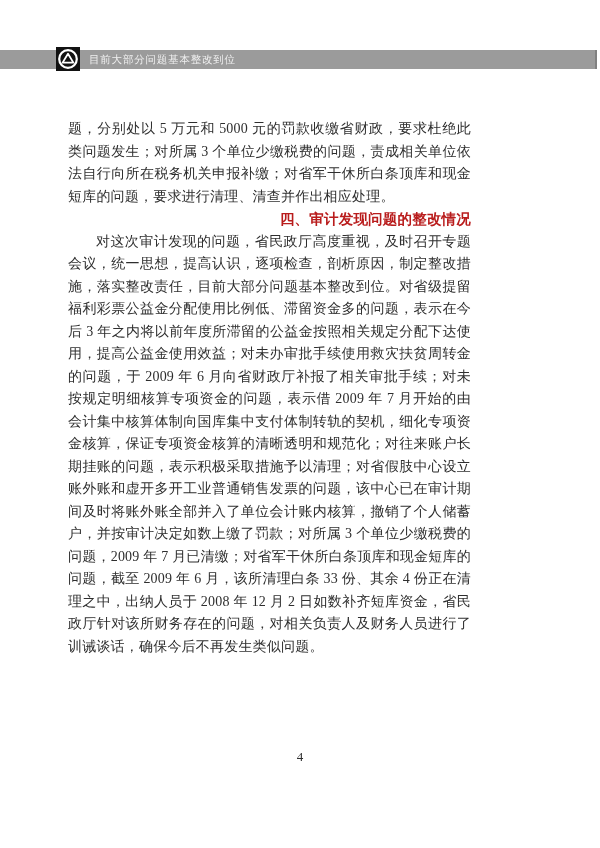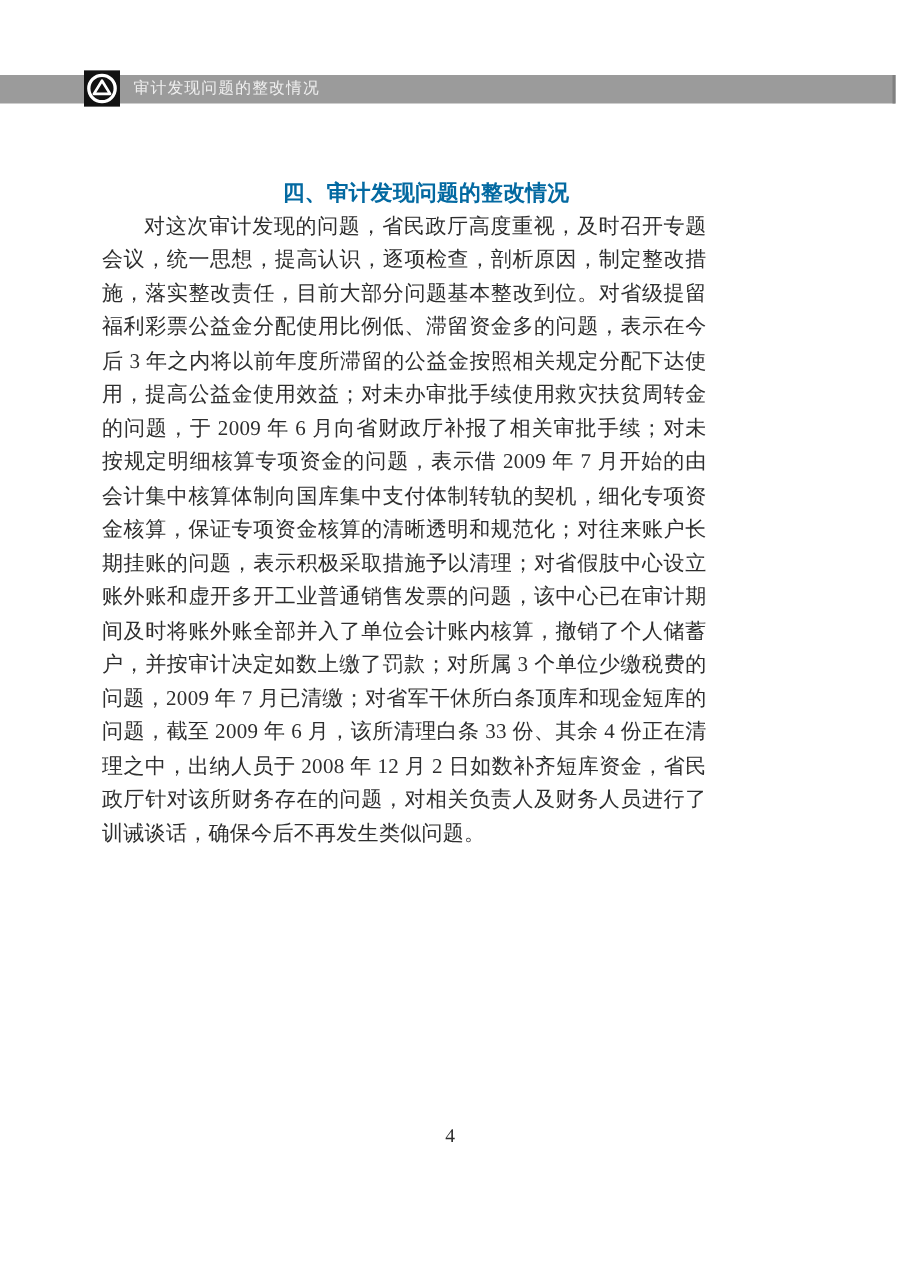--- a/index.html
+++ b/index.html
@@ -64,23 +64,23 @@
   }
   .indent {
     text-indent: 2em;
   }
   .section-heading {
     margin: 0;
     text-indent: 2em;
     font-size: 14.5px;
     line-height: 22.5px;
     font-weight: bold;
-    color: #0369a1;
+    color: #b91c1c;
     font-family: "Liberation Sans", "DejaVu Sans", sans-serif;
-    text-align: center;
+    text-align: right;
   }
   
   .page-number {
     position: absolute;
     left: 0;
     top: 749px;
     width: 600px;
     text-align: center;
     font-size: 13px;
     color: #2e2e2e;
@@ -94,22 +94,23 @@
   <div class="header-bar"></div>
 
   <div class="logo-box">
     <svg viewBox="0 0 24 24" width="24" height="24" aria-hidden="true">
       <rect x="0" y="0" width="24" height="24" fill="#121212"></rect>
       <circle cx="12" cy="12" r="8.8" fill="#121212" stroke="#ffffff" stroke-width="2.2"></circle>
       <path d="M12 6.8 L17.4 15.6 L6.6 15.6 Z" fill="none" stroke="#ffffff" stroke-width="1.8" stroke-linejoin="round"></path>
     </svg>
   </div>
 
-  <div class="header-title">审计发现问题的整改情况</div>
+  <div class="header-title">目前大部分问题基本整改到位</div>
 
   <div class="content">
+    <p>题，分别处以 5 万元和 5000 元的罚款收缴省财政，要求杜绝此类问题发生；对所属 3 个单位少缴税费的问题，责成相关单位依法自行向所在税务机关申报补缴；对省军干休所白条顶库和现金短库的问题，要求进行清理、清查并作出相应处理。</p>
     <h2 class="section-heading">四、审计发现问题的整改情况</h2>
     <p class="indent">对这次审计发现的问题，省民政厅高度重视，及时召开专题会议，统一思想，提高认识，逐项检查，剖析原因，制定整改措施，落实整改责任，目前大部分问题基本整改到位。对省级提留福利彩票公益金分配使用比例低、滞留资金多的问题，表示在今后 3 年之内将以前年度所滞留的公益金按照相关规定分配下达使用，提高公益金使用效益；对未办审批手续使用救灾扶贫周转金的问题，于 2009 年 6 月向省财政厅补报了相关审批手续；对未按规定明细核算专项资金的问题，表示借 2009 年 7 月开始的由会计集中核算体制向国库集中支付体制转轨的契机，细化专项资金核算，保证专项资金核算的清晰透明和规范化；对往来账户长期挂账的问题，表示积极采取措施予以清理；对省假肢中心设立账外账和虚开多开工业普通销售发票的问题，该中心已在审计期间及时将账外账全部并入了单位会计账内核算，撤销了个人储蓄户，并按审计决定如数上缴了罚款；对所属 3 个单位少缴税费的问题，2009 年 7 月已清缴；对省军干休所白条顶库和现金短库的问题，截至 2009 年 6 月，该所清理白条 33 份、其余 4 份正在清理之中，出纳人员于 2008 年 12 月 2 日如数补齐短库资金，省民政厅针对该所财务存在的问题，对相关负责人及财务人员进行了训诫谈话，确保今后不再发生类似问题。</p>
   </div>
 
   <div class="page-number">4</div>
 
 </div>
 
 </body></html>

